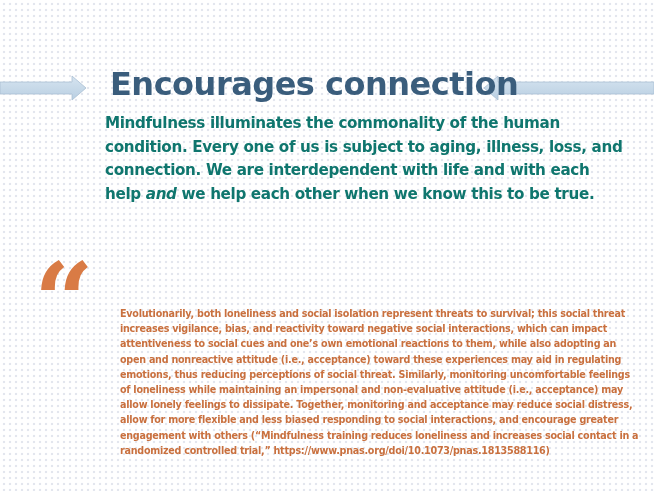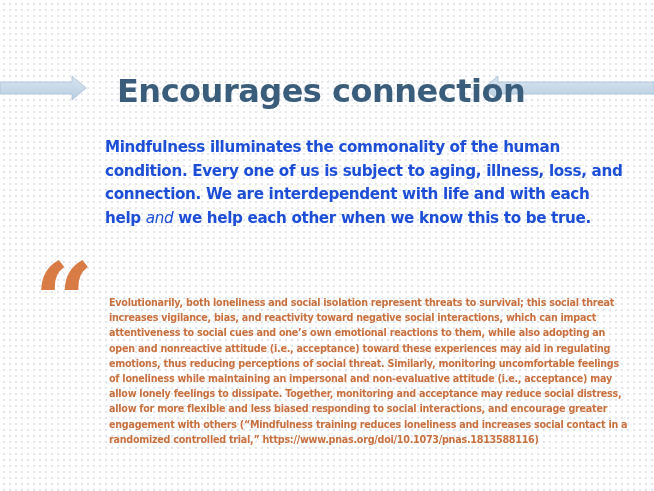--- a/index.html
+++ b/index.html
@@ -11,40 +11,40 @@
       background-position: 1px 1px;
       font-family: "DejaVu Sans", sans-serif;
     }
     .arrow { position: absolute; }
     .arrow-left-side { left: 0; top: 74px; width: 88px; height: 28px; }
     .arrow-right-side { left: 482px; top: 74px; width: 172px; height: 28px; }
     .title {
       position: absolute; left: 105px; top: 60px;
       font-family: "DejaVu Sans", sans-serif;
       font-size: 32px; font-weight: bold; letter-spacing: -0.5px;
-      color: #3a5d7c; white-space: nowrap; margin: 12px;
+      color: #3a5d7c; white-space: nowrap; margin: 5px;
     }
     .body-text {
-      position: absolute; left: 105px; top: 136px; width: 520px;
+      position: absolute; left: 105px; top: 112px; width: 520px;
       font-family: "DejaVu Sans", sans-serif;
       font-size: 15.2px; line-height: 23.5px; font-weight: bold;
-      color: #1d4ed8; letter-spacing: -0.35px; margin: 0;
+      color: #0f766e; letter-spacing: -0.35px; margin: 0;
     }
     .body-text .line { display: block; white-space: nowrap; }
-    .body-text em { font-style: italic; font-weight: normal; }
+    .body-text em { font-style: italic; font-weight: bold; }
     .quote-mark {
       position: absolute; left: 34px; top: 250px;
       font-family: "DejaVu Serif", serif; font-weight: bold;
       font-size: 104px; line-height: 1; color: #d97b45;
     }
     .quote-text {
       position: absolute; left: 105px; top: 291px; width: 520px;
       font-family: "DejaVu Sans", sans-serif;
       font-size: 9.6px; line-height: 15.2px; font-weight: bold;
-      color: #c9703e; letter-spacing: -0.25px; margin: 4px;
+      color: #c9703e; letter-spacing: -0.25px; margin: 15px;
     }
     .quote-text .line { display: block; white-space: nowrap; }
   </style>
 </head>
 <body>
 
 <svg class="arrow arrow-left-side" viewBox="0 0 88 28">
   <defs>
     <linearGradient id="ag1" x1="0" y1="0" x2="0" y2="1">
       <stop offset="0" stop-color="#d6e4f0"></stop>

